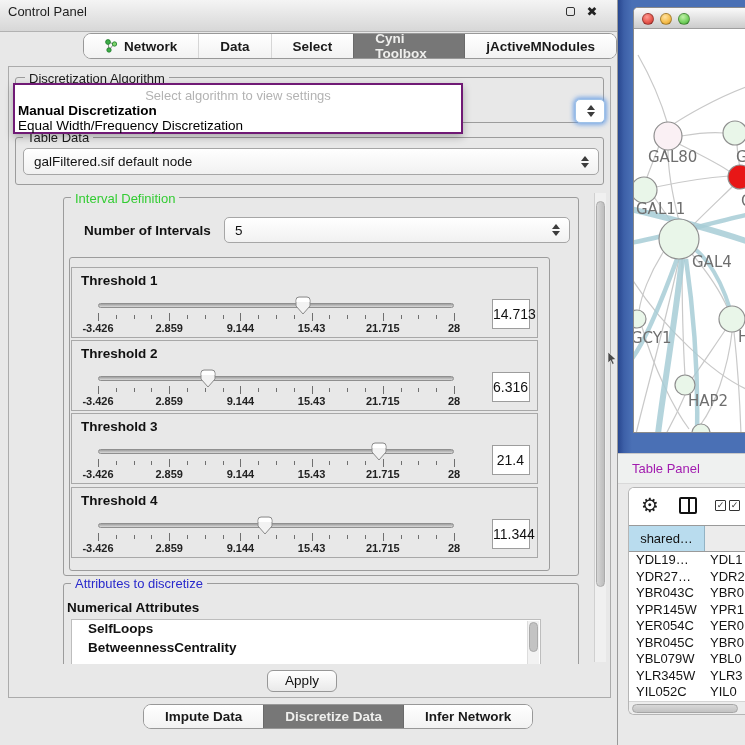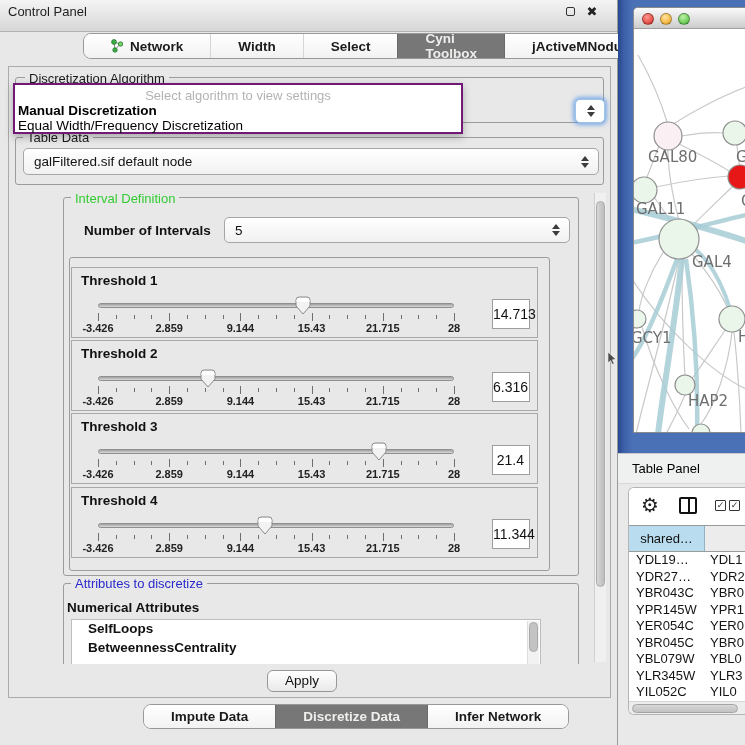--- a/index.html
+++ b/index.html
@@ -11,21 +11,21 @@
 #left { position:absolute; left:0; top:0; width:618px; height:745px; background:#e8e8e8; border-right:1px solid #9a9a9a; }
 #titlebar { position:absolute; left:0; top:0; width:100%; height:32px; background:linear-gradient(#f4f4f4,#d7d7d7); border-bottom:1px solid #b2b2b2; }
 #titlebar .t { position:absolute; left:8px; top:0; line-height:23px; font-size:13px; color:#1d1d1d; }
 .win-ic { position:absolute; top:5px; width:14px; height:14px; text-align:center; line-height:13px; font-size:12px; color:#222; cursor:default; }
 #float-ic { right:40px; }
 #float-ic span { display:inline-block; width:9px; height:9px; border:1.5px solid #333; border-radius:2px; margin-top:2px; }
 #close-ic { right:18px; font-weight:bold; font-size:13px; }
 
 
 .tabgroup { position:absolute; display:flex; border:1px solid #989898; border-radius:8px; overflow:hidden; background:#fdfdfd; height:26px; }
-.tab { display:flex; align-items:center; padding:0 27px; font-size:13.5px; font-weight:bold; color:#1a1a1a; background:linear-gradient(#ffffff,#f2f2f2); cursor:default; position:relative; }
+.tab { display:flex; align-items:center; padding:0 21px; font-size:13.5px; font-weight:bold; color:#1a1a1a; background:linear-gradient(#ffffff,#f2f2f2); cursor:default; position:relative; }
 .tab + .tab { border-left:1px solid #d6d6d6; }
 .tab.sel { background:#777777; color:#efefed; border-left:1px solid #6a6a6a; }
 .tab.sel + .tab { border-left:1px solid #6a6a6a; }
 #toptabs { left:83px; top:33px; }
 #bottomtabs { left:143px; top:704px; height:25px; }
 #bottomtabs .tab { font-size:13.5px; }
 .net-tab-ic { width:13px; height:14px; margin-right:6px; }
 
 
 #frame { position:absolute; left:8px; top:66px; width:603px; height:632px; border:1px solid #ababab; background:#e8e8e8; }
@@ -86,21 +86,21 @@
 #bluezone { position:absolute; left:0; top:0; width:127px; height:453px; background:linear-gradient(90deg,#28478f 0px,#3d60a8 6px,#4a70b5 14px,#4a70b5 100%); }
 #netwin { position:absolute; left:15px; top:7px; width:112px; height:426px; background:#ffffff; border:1px solid #8a8a8a; border-right:none; border-radius:5px 0 0 0; overflow:hidden; }
 #net-titlebar { position:absolute; left:0; top:0; width:100%; height:21px; background:linear-gradient(#fafafa,#cccccc); border-bottom:1px solid #9f9f9f; }
 .tl { position:absolute; top:4.5px; width:12px; height:12px; border-radius:50%; border:1px solid rgba(0,0,0,.3); }
 .tl.red { left:8px; background:radial-gradient(circle at 4px 3px,#ff9a92,#e5544a 60%,#b33); }
 .tl.yel { left:26px; background:radial-gradient(circle at 4px 3px,#ffe2a0,#f4bb49 60%,#cf9426); }
 .tl.grn { left:44px; background:radial-gradient(circle at 4px 3px,#c0f0a8,#71cf5c 60%,#3f9e33); }
 #netcanvas { position:absolute; left:0; top:21px; }
 
 #tp-header { position:absolute; left:0; top:453px; width:127px; height:31px; background:#eff1f0; border-top:1px solid #c9c9c9; border-bottom:1px solid #d9d9d9; }
-#tp-header .t { position:absolute; left:14px; top:0; line-height:30px; font-size:13px; color:#000000; }
+#tp-header .t { position:absolute; left:14px; top:0; line-height:30px; font-size:13px; color:#a21caf; }
 #tpanel { position:absolute; left:10px; top:487px; width:117px; height:228px; background:#ffffff; border:1px solid #b5b5b5; border-right:none; border-radius:6px 0 0 6px; overflow:hidden; }
 #tp-toolbar { position:absolute; left:0; top:0; width:100%; height:37px; background:#fff; }
 #gear { position:absolute; left:12px; top:5px; font-size:20px; color:#1c1c1c; font-family:"DejaVu Sans",sans-serif; }
 #colicon { position:absolute; left:50px; top:9px; width:18px; height:17px; border:2px solid #111; border-radius:2px; }
 #colicon i { position:absolute; left:50%; top:0; width:2px; height:100%; background:#111; }
 .chk { position:absolute; top:12px; width:11px; height:11px; border:1.6px solid #333; border-radius:1px; font-size:9px; line-height:9px; text-align:center; color:#333; font-weight:bold; }
 #chk1 { left:86px; } #chk2 { left:100px; }
 #tp-table { position:absolute; left:0; top:37px; width:200px; }
 .hdr-row { display:flex; height:27px; border-top:1px solid #9a9a9a; border-bottom:1px solid #9a9a9a; }
 .hdr-cell { font-size:13px; display:flex; align-items:center; justify-content:center; color:#111; }
@@ -132,21 +132,21 @@
           <line x1="3" y1="3" x2="9" y2="5" stroke="#8a8a8a" stroke-width="1"></line>
           <line x1="3" y1="3" x2="4" y2="11" stroke="#8a8a8a" stroke-width="1"></line>
           <line x1="9" y1="5" x2="4" y2="11" stroke="#8a8a8a" stroke-width="1"></line>
           <circle cx="3" cy="3" r="2.4" fill="#3fae49" stroke="#1c7a28" stroke-width=".8"></circle>
           <circle cx="9.5" cy="5" r="2.2" fill="#7bd36a" stroke="#1c7a28" stroke-width=".8"></circle>
           <circle cx="4" cy="11" r="2.2" fill="#3fae49" stroke="#1c7a28" stroke-width=".8"></circle>
         </svg>
         <span>Network</span>
       </div>
       <div class="tab">
-          <span>Width</span>
+          <span>Data</span>
         </div>
       <div class="tab">
           <span>Select</span>
         </div>
       <div class="tab sel">
           <span>Cyni Toolbox</span>
         </div>
       <div class="tab">
           <span>jActiveMNodules</span>
         </div>

